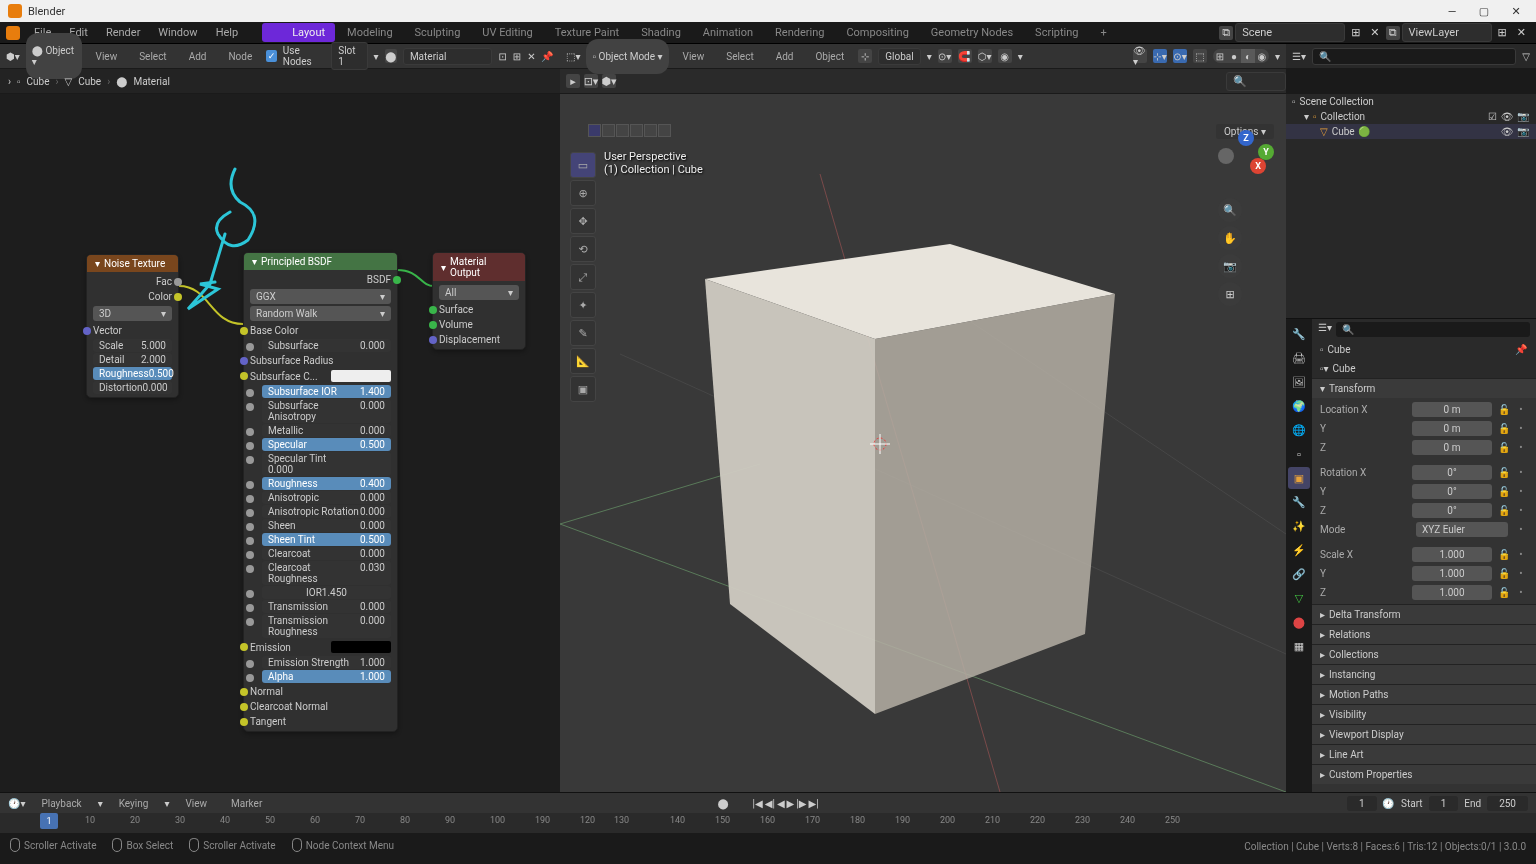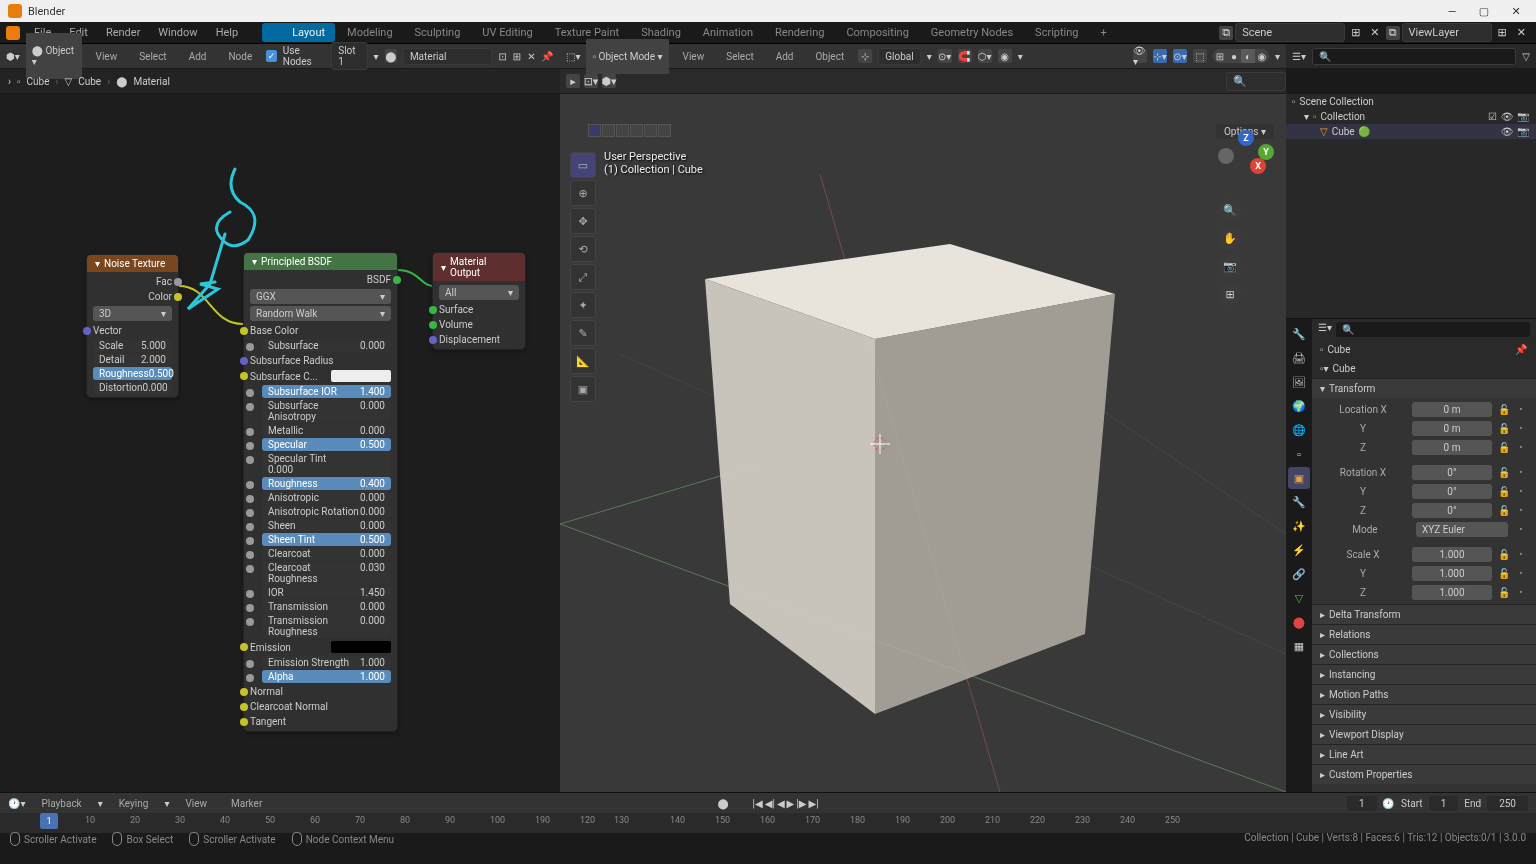--- a/index.html
+++ b/index.html
@@ -6,24 +6,24 @@
 body { background:#1a1a1a; color:#ccc; font-size:11px; width:1536px; height:864px; overflow:hidden; position:relative; }
 .titlebar { height:22px; background:#f0f0f0; color:#333; display:flex; align-items:center; padding:0 8px; justify-content:space-between; }
 .titlebar-left { display:flex; align-items:center; gap:6px; }
 .titlebar-logo { width:14px; height:14px; background:#e87d0d; border-radius:3px; }
 .titlebar-right { display:flex; gap:8px; }
 .winbtn { width:24px; text-align:center; cursor:default; }
 .menubar { height:22px; background:#1a1a1a; display:flex; align-items:center; padding:0 6px; justify-content:space-between; border-bottom:1px solid #000; }
 .menubar-left, .menubar-right { display:flex; align-items:center; gap:2px; }
 .menu-item { padding:3px 8px; color:#aaa; }
 .tab-btn { padding:3px 10px; color:#888; border-radius:3px; }
-.tab-btn.active { background:#0369a1; color:#eee;padding-left:30px; }
+.tab-btn.active { background:#6d28d9; color:#eee;padding-left:30px; }
 .field { background:#2d2d2d; border:1px solid #3a3a3a; border-radius:3px; padding:2px 6px; color:#ccc; }
 .hdr-toolbar { height:25px; background:#333; display:flex; align-items:center; padding:0 6px; gap:6px; border-bottom:1px solid #1a1a1a; font-size:10px; }
-.hdr-btn { padding:12px 6px; background:#424242; border-radius:1px; }
+.hdr-btn { padding:12px 6px; background:#424242; border-radius:12px; }
 .breadcrumb { height:25px; background:#232323; display:flex; align-items:center; padding:0 8px; gap:6px; border-bottom:1px solid #1a1a1a; font-size:10px; }
 .bc-sep { color:#666; }
 .workspace { display:flex; height:698px; }
 .node-editor { width:560px; background:#1d1d1d; position:relative; background-image:radial-gradient(#2a2a2a 0.5px, transparent 0.5px); background-size:20px 20px; overflow:hidden; }
 .node { position:absolute; background:#303030; border:1px solid #222; border-radius:5px; font-size:10px; box-shadow:0 2px 4px rgba(0,0,0,.3); }
 .node-header { padding:3px 8px; border-radius:4px 4px 0 0; display:flex; align-items:center; gap:4px; color:#fff; }
 .nh-tex { background:#79461d; }
 .nh-shader { background:#447444; }
 .nh-output { background:#5f2e2e; }
 .node-body { padding:2px 0; }
@@ -53,30 +53,30 @@
 .outliner-row.sel { background:#334; }
 .props-area { flex:1; display:flex; }
 .props-tabs { width:26px; background:#1a1a1a; display:flex; flex-direction:column; padding:4px 0; gap:2px; }
 .ptab { width:22px; height:22px; margin:0 auto; border-radius:3px; display:flex; align-items:center; justify-content:center; font-size:11px; }
 .ptab.active { background:#446; }
 .props-content { flex:1; background:#333; padding:0; font-size:10px; overflow:auto; }
 .prop-header { padding:4px 8px; background:#2a2a2a; display:flex; align-items:center; gap:4px; }
 .prop-section { padding:2px 0; }
 .prop-sect-hdr { padding:4px 8px; background:#3a3a3a; border-top:1px solid #222; display:flex; align-items:center; gap:4px; }
 .prop-row { display:flex; align-items:center; padding:2px 8px; gap:6px; }
-.prop-label { flex:1; text-align:center; color:#aaa; }
+.prop-label { flex:1; text-align:left; color:#aaa; }
 .prop-val { width:80px; background:#555; border-radius:3px; padding:2px 6px; text-align:center; }
 .prop-icons { display:flex; gap:2px; }
 .prop-icon { width:14px; height:14px; display:flex; align-items:center; justify-content:center; color:#888; }
 .timeline { height:40px; background:#232323; border-top:1px solid #111; }
 .tl-header { height:20px; background:#333; display:flex; align-items:center; padding:0 8px; gap:8px; font-size:10px; justify-content:space-between; }
 .tl-ruler { height:20px; background:#2a2a2a; position:relative; display:flex; align-items:center; font-size:9px; color:#888; }
 .tl-tick { position:absolute; top:2px; }
 .tl-cursor { position:absolute; left:40px; top:0; width:18px; height:16px; background:#4772b3; border-radius:2px; color:#fff; text-align:center; line-height:16px; }
-.statusbar { height:20px; background:#1a1a1a; display:flex; align-items:flex-start; justify-content:space-between; padding:0 10px; font-size:10px; color:#888; }
+.statusbar { height:20px; background:#1a1a1a; display:flex; align-items:flex-end; justify-content:space-between; padding:0 10px; font-size:10px; color:#888; }
 .status-left { display:flex; gap:16px; }
 .status-item { display:flex; align-items:center; gap:4px; }
 .mouse-icon { display:inline-block; width:10px; height:14px; border:1px solid #888; border-radius:5px 5px 6px 6px; position:relative; }
 .checkbox { width:12px; height:12px; background:#4a90d9; border-radius:2px; display:inline-flex; align-items:center; justify-content:center; color:#fff; font-size:9px; }
 svg.bez { position:absolute; top:0; left:0; pointer-events:none; }
 .vp-sel-tools { position:absolute; top:30px; left:28px; display:flex; gap:1px; z-index:4; }
 .seltool { width:13px; height:13px; background:#444; border:1px solid #555; }
 .seltool.active { background:#3a3a6a; }
 .annotate { position:absolute; top:60px; left:170px; z-index:3; pointer-events:none; }
 .right-col { width:250px; display:flex; flex-direction:column; }
@@ -367,21 +367,21 @@
             <div class="node-row-dark" style="position: relative;">
               <span>Clearcoat</span>
               <span>0.000</span>
               <div class="socket socket-left s-grey" style="left: -16px; top: 4px; position: absolute;"></div>
             </div>
             <div class="node-row-dark" style="position: relative;">
               <span>Clearcoat Roughness</span>
               <span>0.030</span>
               <div class="socket socket-left s-grey" style="left: -16px; top: 4px; position: absolute;"></div>
             </div>
-            <div class="node-row-dark" style="position: relative;">
+            <div class="node-row-dark" style="position: relative; justify-content: center;">
               <span>IOR</span>
               <span>1.450</span>
               <div class="socket socket-left s-grey" style="left: -16px; top: 4px; position: absolute;"></div>
             </div>
             <div class="node-row-dark" style="position: relative;">
               <span>Transmission</span>
               <span>0.000</span>
               <div class="socket socket-left s-grey" style="left: -16px; top: 4px; position: absolute;"></div>
             </div>
             <div class="node-row-dark" style="position: relative;">

